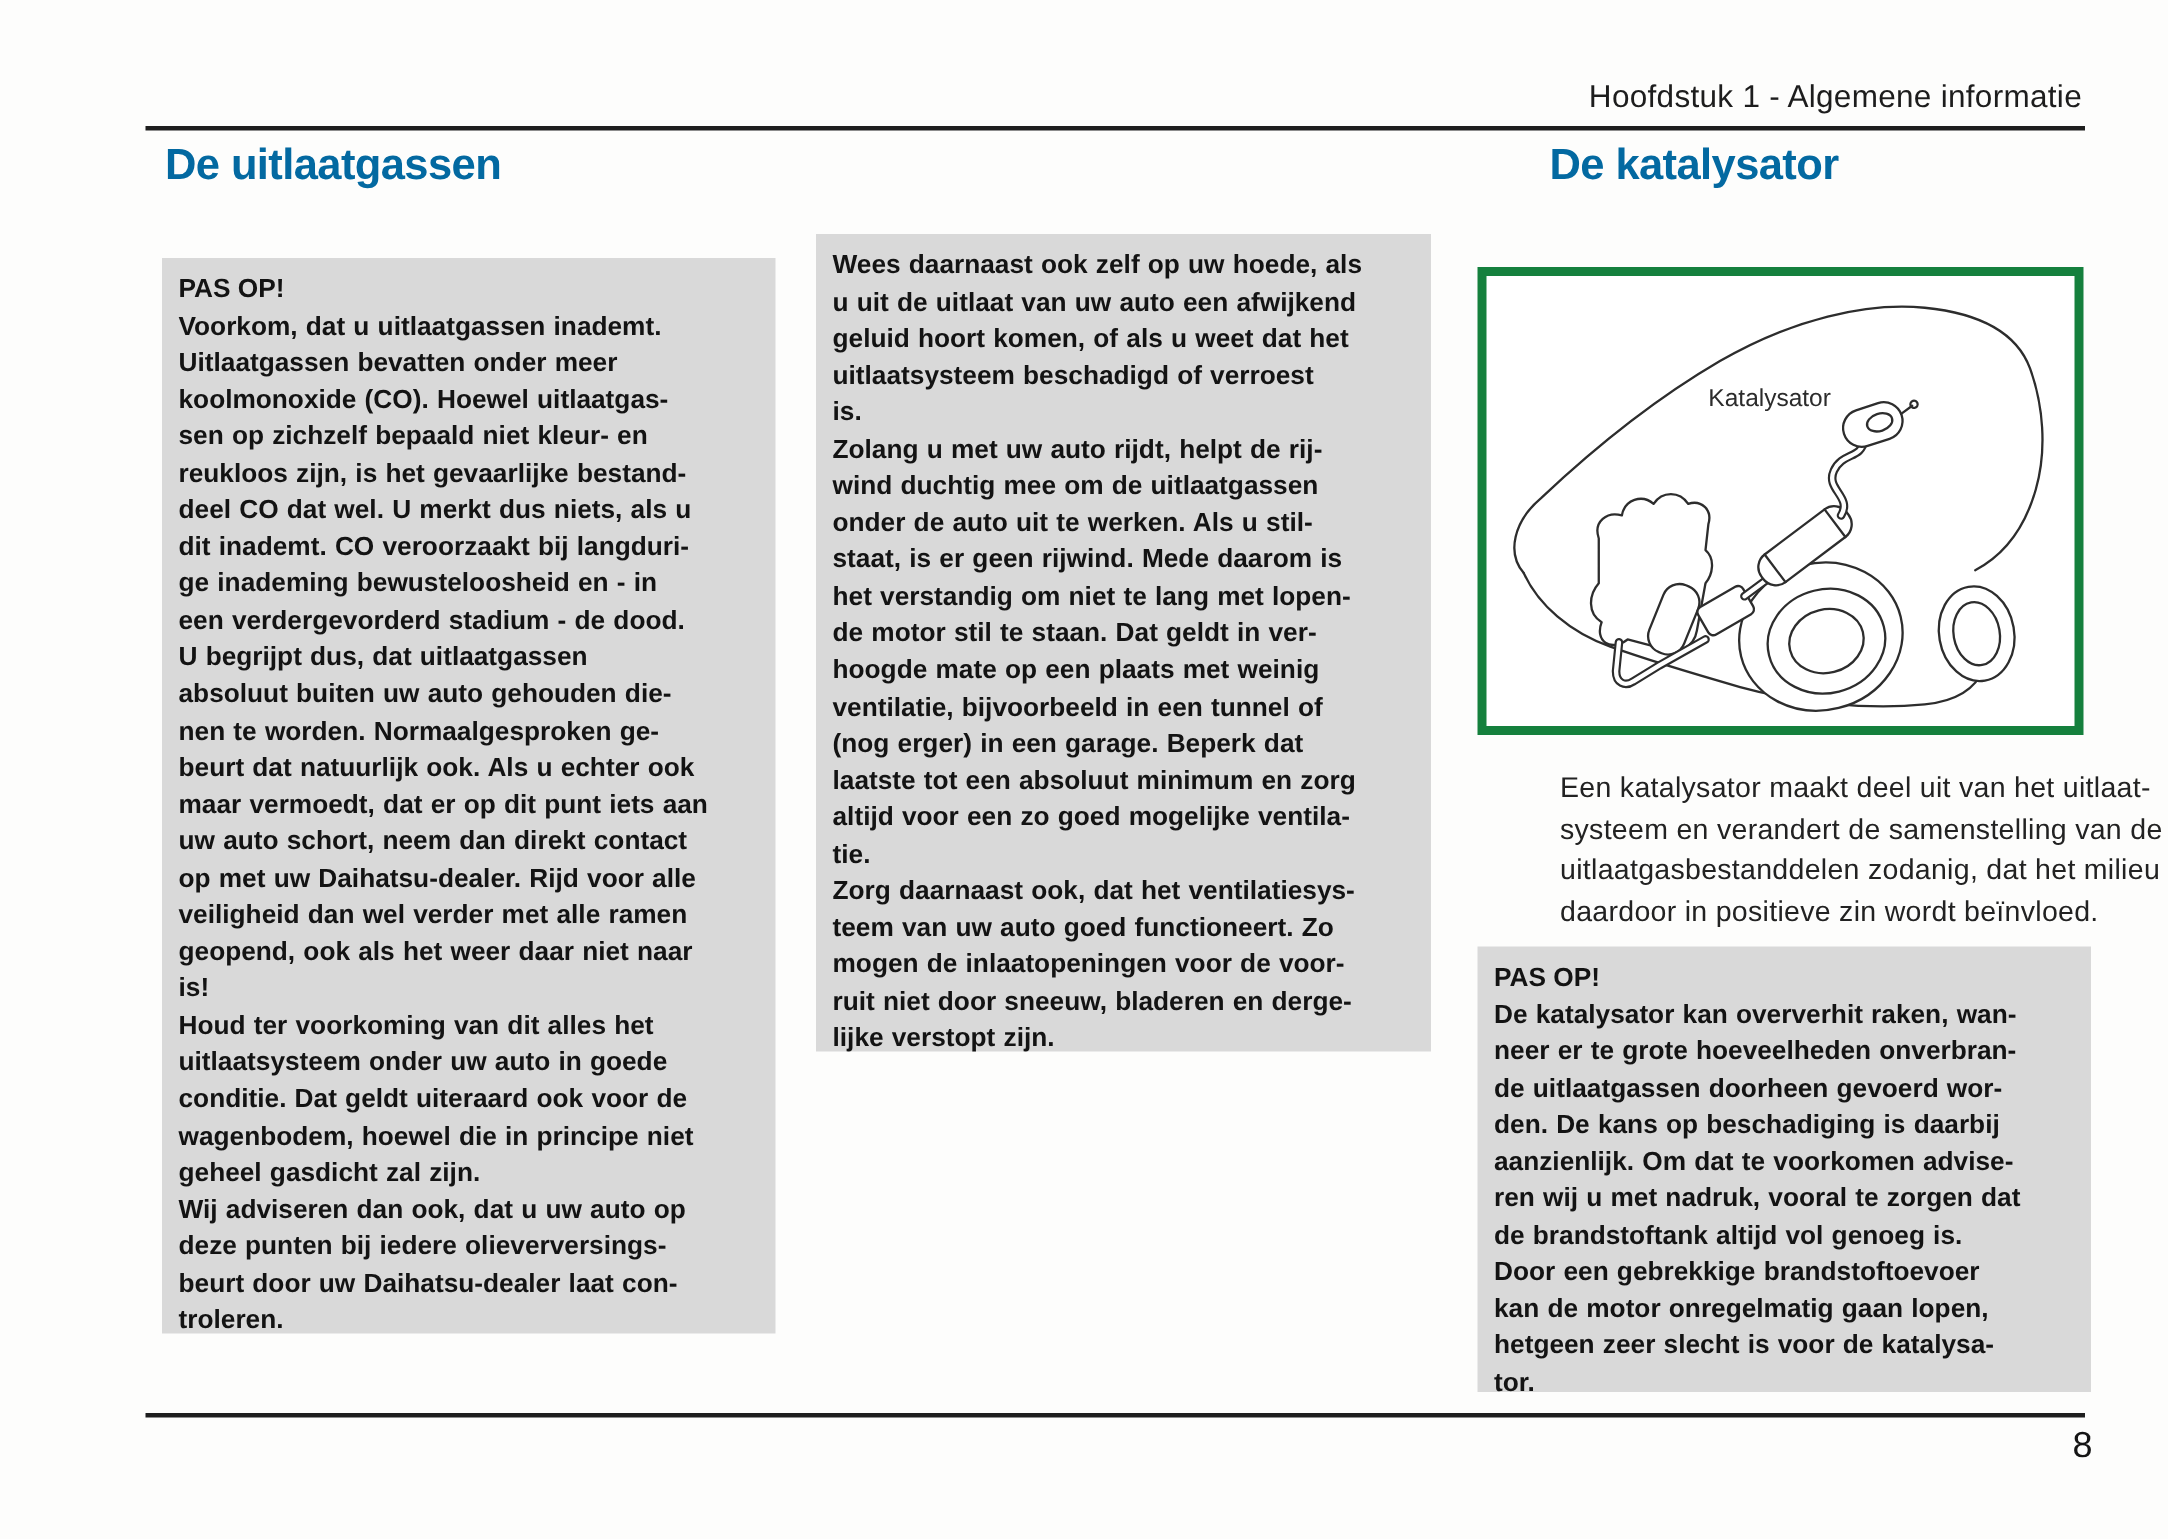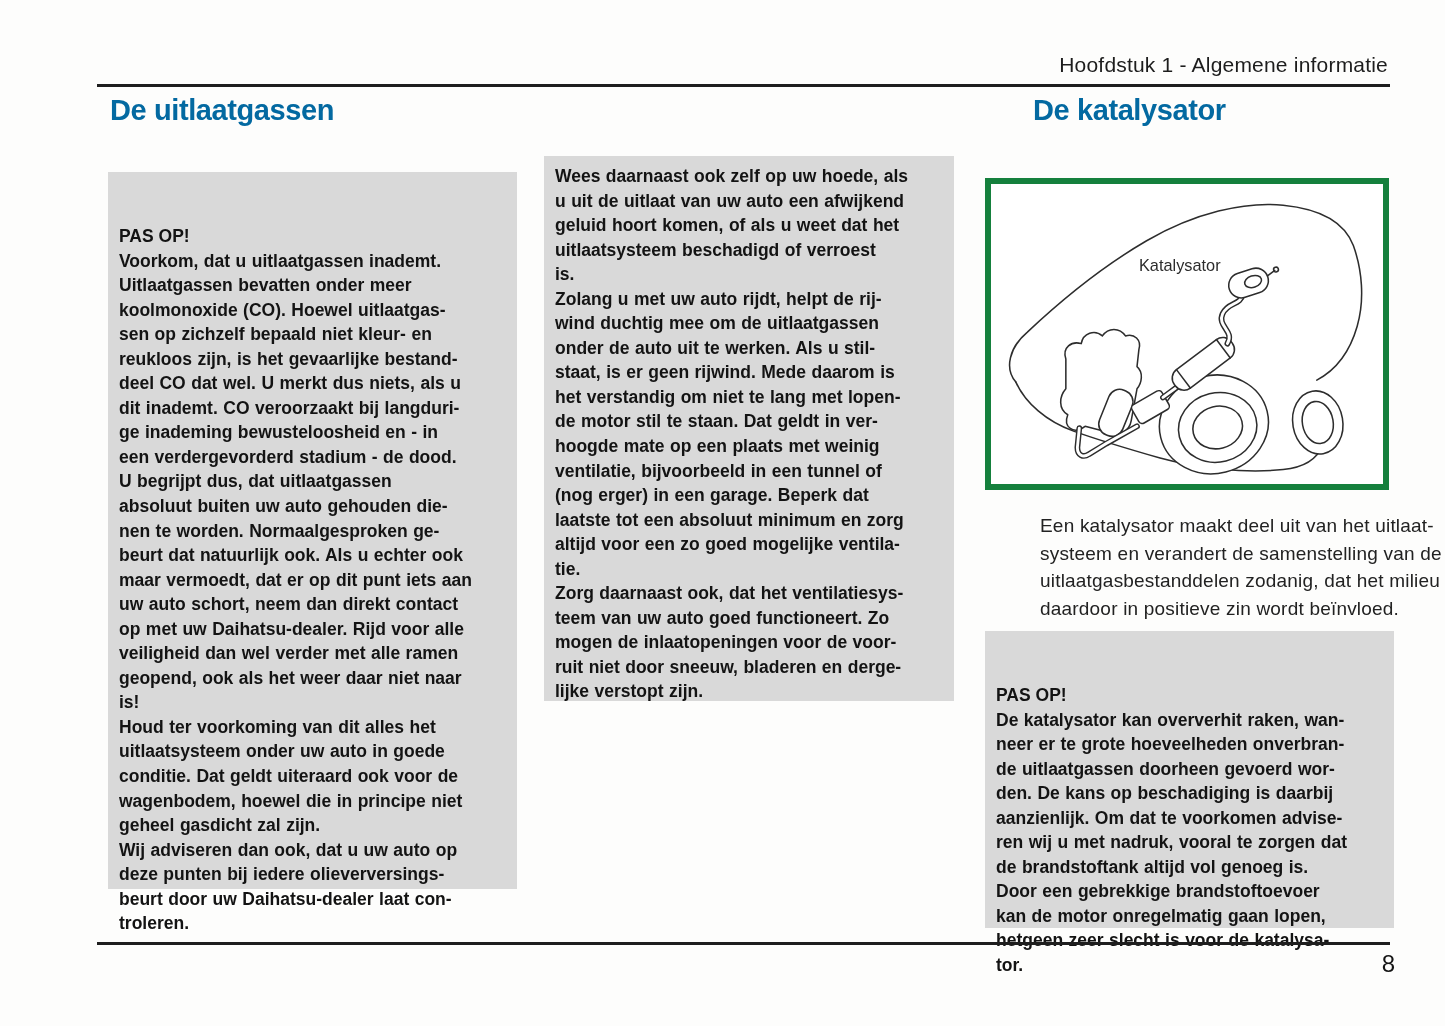--- a/index.html
+++ b/index.html
@@ -20,21 +20,21 @@
     position:absolute;top:94px;
     font-size:29px;font-weight:bold;letter-spacing:-0.4px;color:#0369a1;
   }
   .heading-left{left:110px;}
   .heading-right{left:985px;margin-left:48px;}
   .graybox{
     position:absolute;background:#d9d9d9;box-sizing:border-box;
     padding:8px 11px;color:#131313;
   }
   .graybox .box-title{
-    font-weight:bold;font-size:17.5px;line-height:24.55px;margin-top:44px;
+    font-weight:bold;font-size:17.5px;line-height:24.55px;
   }
   .graybox .box-lines{
     font-weight:bold;font-size:17.5px;line-height:24.55px;
     white-space:pre-line;word-spacing:0.6px;
   }
   .box-left{left:108px;top:172px;width:409px;height:717px;}
   .box-middle{left:544px;top:156px;width:410px;height:545px;}
   .box-right{left:985px;top:631px;width:409px;height:297px;}
   .figure{
     position:absolute;left:985px;top:178px;width:404px;height:312px;

